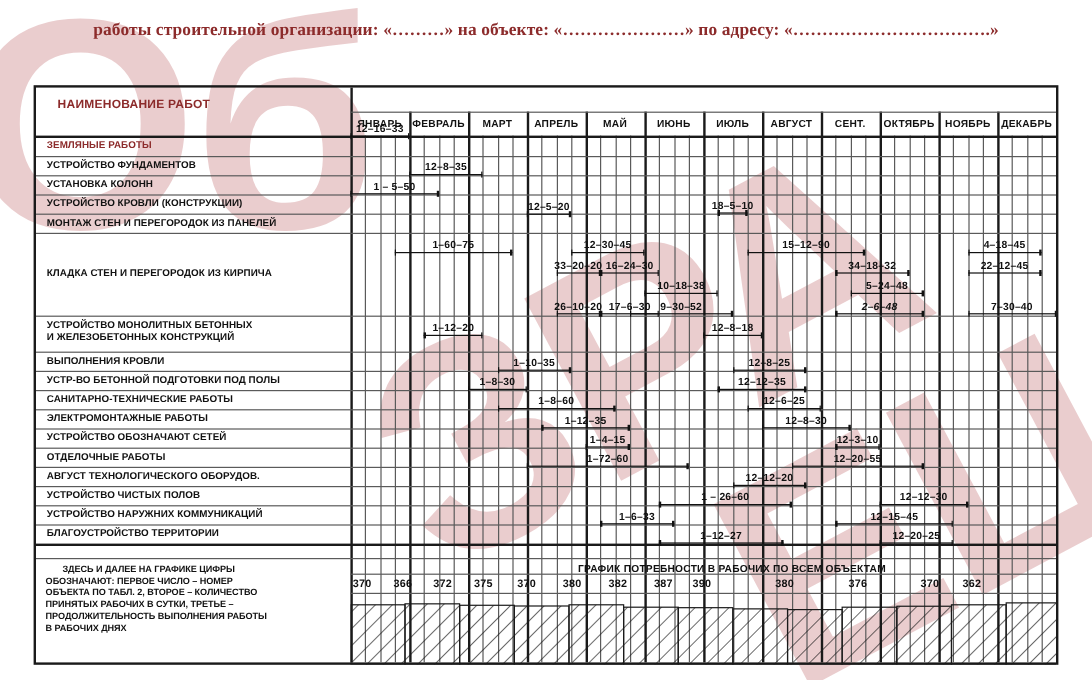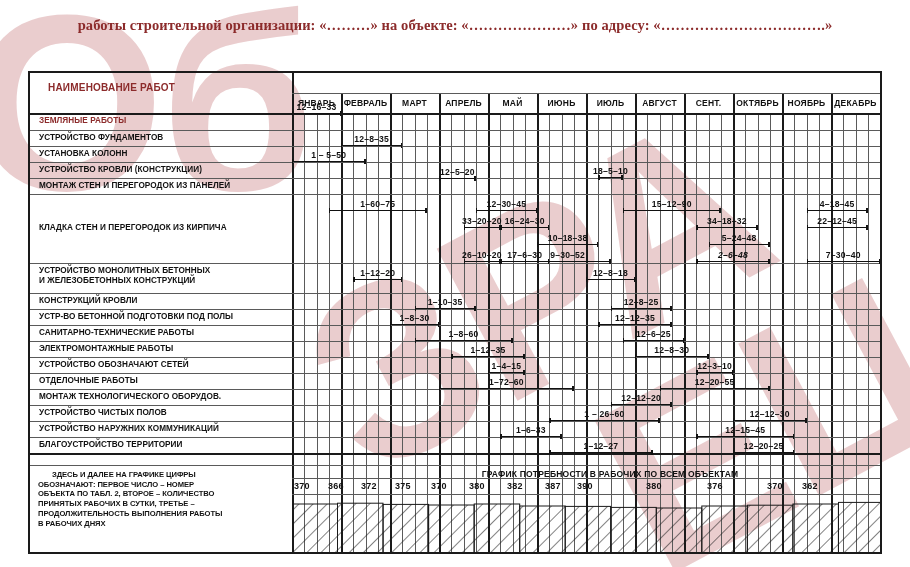--- a/index.html
+++ b/index.html
@@ -235,39 +235,39 @@
         <span>УСТРОЙСТВО КРОВЛИ  (КОНСТРУКЦИИ)</span>
       </div>
       <div class="work-label" style="top: 106px; height: 14px;">
         <span>МОНТАЖ СТЕН И ПЕРЕГОРОДОК ИЗ ПАНЕЛЕЙ</span>
       </div>
       <div class="work-label" style="top: 122px; height: 67px;">
         <span>КЛАДКА СТЕН И ПЕРЕГОРОДОК ИЗ КИРПИЧА</span>
       </div>
       <div class="work-label two-line" style="top: 191px; height: 28px;"><span>УСТРОЙСТВО МОНОЛИТНЫХ БЕТОННЫХ</span><br><span>И ЖЕЛЕЗОБЕТОННЫХ КОНСТРУКЦИЙ</span></div>
       <div class="work-label" style="top: 221px; height: 14px;">
-        <span>КОНСТРУКЦИЙ КРОВЛИ</span>
+        <span>ВЫПОЛНЕНИЯ КРОВЛИ</span>
       </div>
       <div class="work-label" style="top: 237px; height: 14px;">
         <span>УСТР-ВО БЕТОННОЙ ПОДГОТОВКИ ПОД ПОЛЫ</span>
       </div>
       <div class="work-label" style="top: 253px; height: 14px;">
         <span>САНИТАРНО-ТЕХНИЧЕСКИЕ РАБОТЫ</span>
       </div>
       <div class="work-label" style="top: 269px; height: 14px;">
         <span>ЭЛЕКТРОМОНТАЖНЫЕ РАБОТЫ</span>
       </div>
       <div class="work-label" style="top: 285px; height: 14px;">
         <span>УСТРОЙСТВО ОБОЗНАЧАЮТ СЕТЕЙ</span>
       </div>
       <div class="work-label" style="top: 301px; height: 14px;">
         <span>ОТДЕЛОЧНЫЕ РАБОТЫ</span>
       </div>
       <div class="work-label" style="top: 317px; height: 14px;">
-        <span>МОНТАЖ ТЕХНОЛОГИЧЕСКОГО ОБОРУДОВ.</span>
+        <span>АВГУСТ ТЕХНОЛОГИЧЕСКОГО ОБОРУДОВ.</span>
       </div>
       <div class="work-label" style="top: 333px; height: 14px;">
         <span>УСТРОЙСТВО ЧИСТЫХ ПОЛОВ</span>
       </div>
       <div class="work-label" style="top: 349px; height: 14px;">
         <span>УСТРОЙСТВО НАРУЖНИХ КОММУНИКАЦИЙ</span>
       </div>
       <div class="work-label" style="top: 365px; height: 14px;">
         <span>БЛАГОУСТРОЙСТВО ТЕРРИТОРИИ</span>
       </div>

